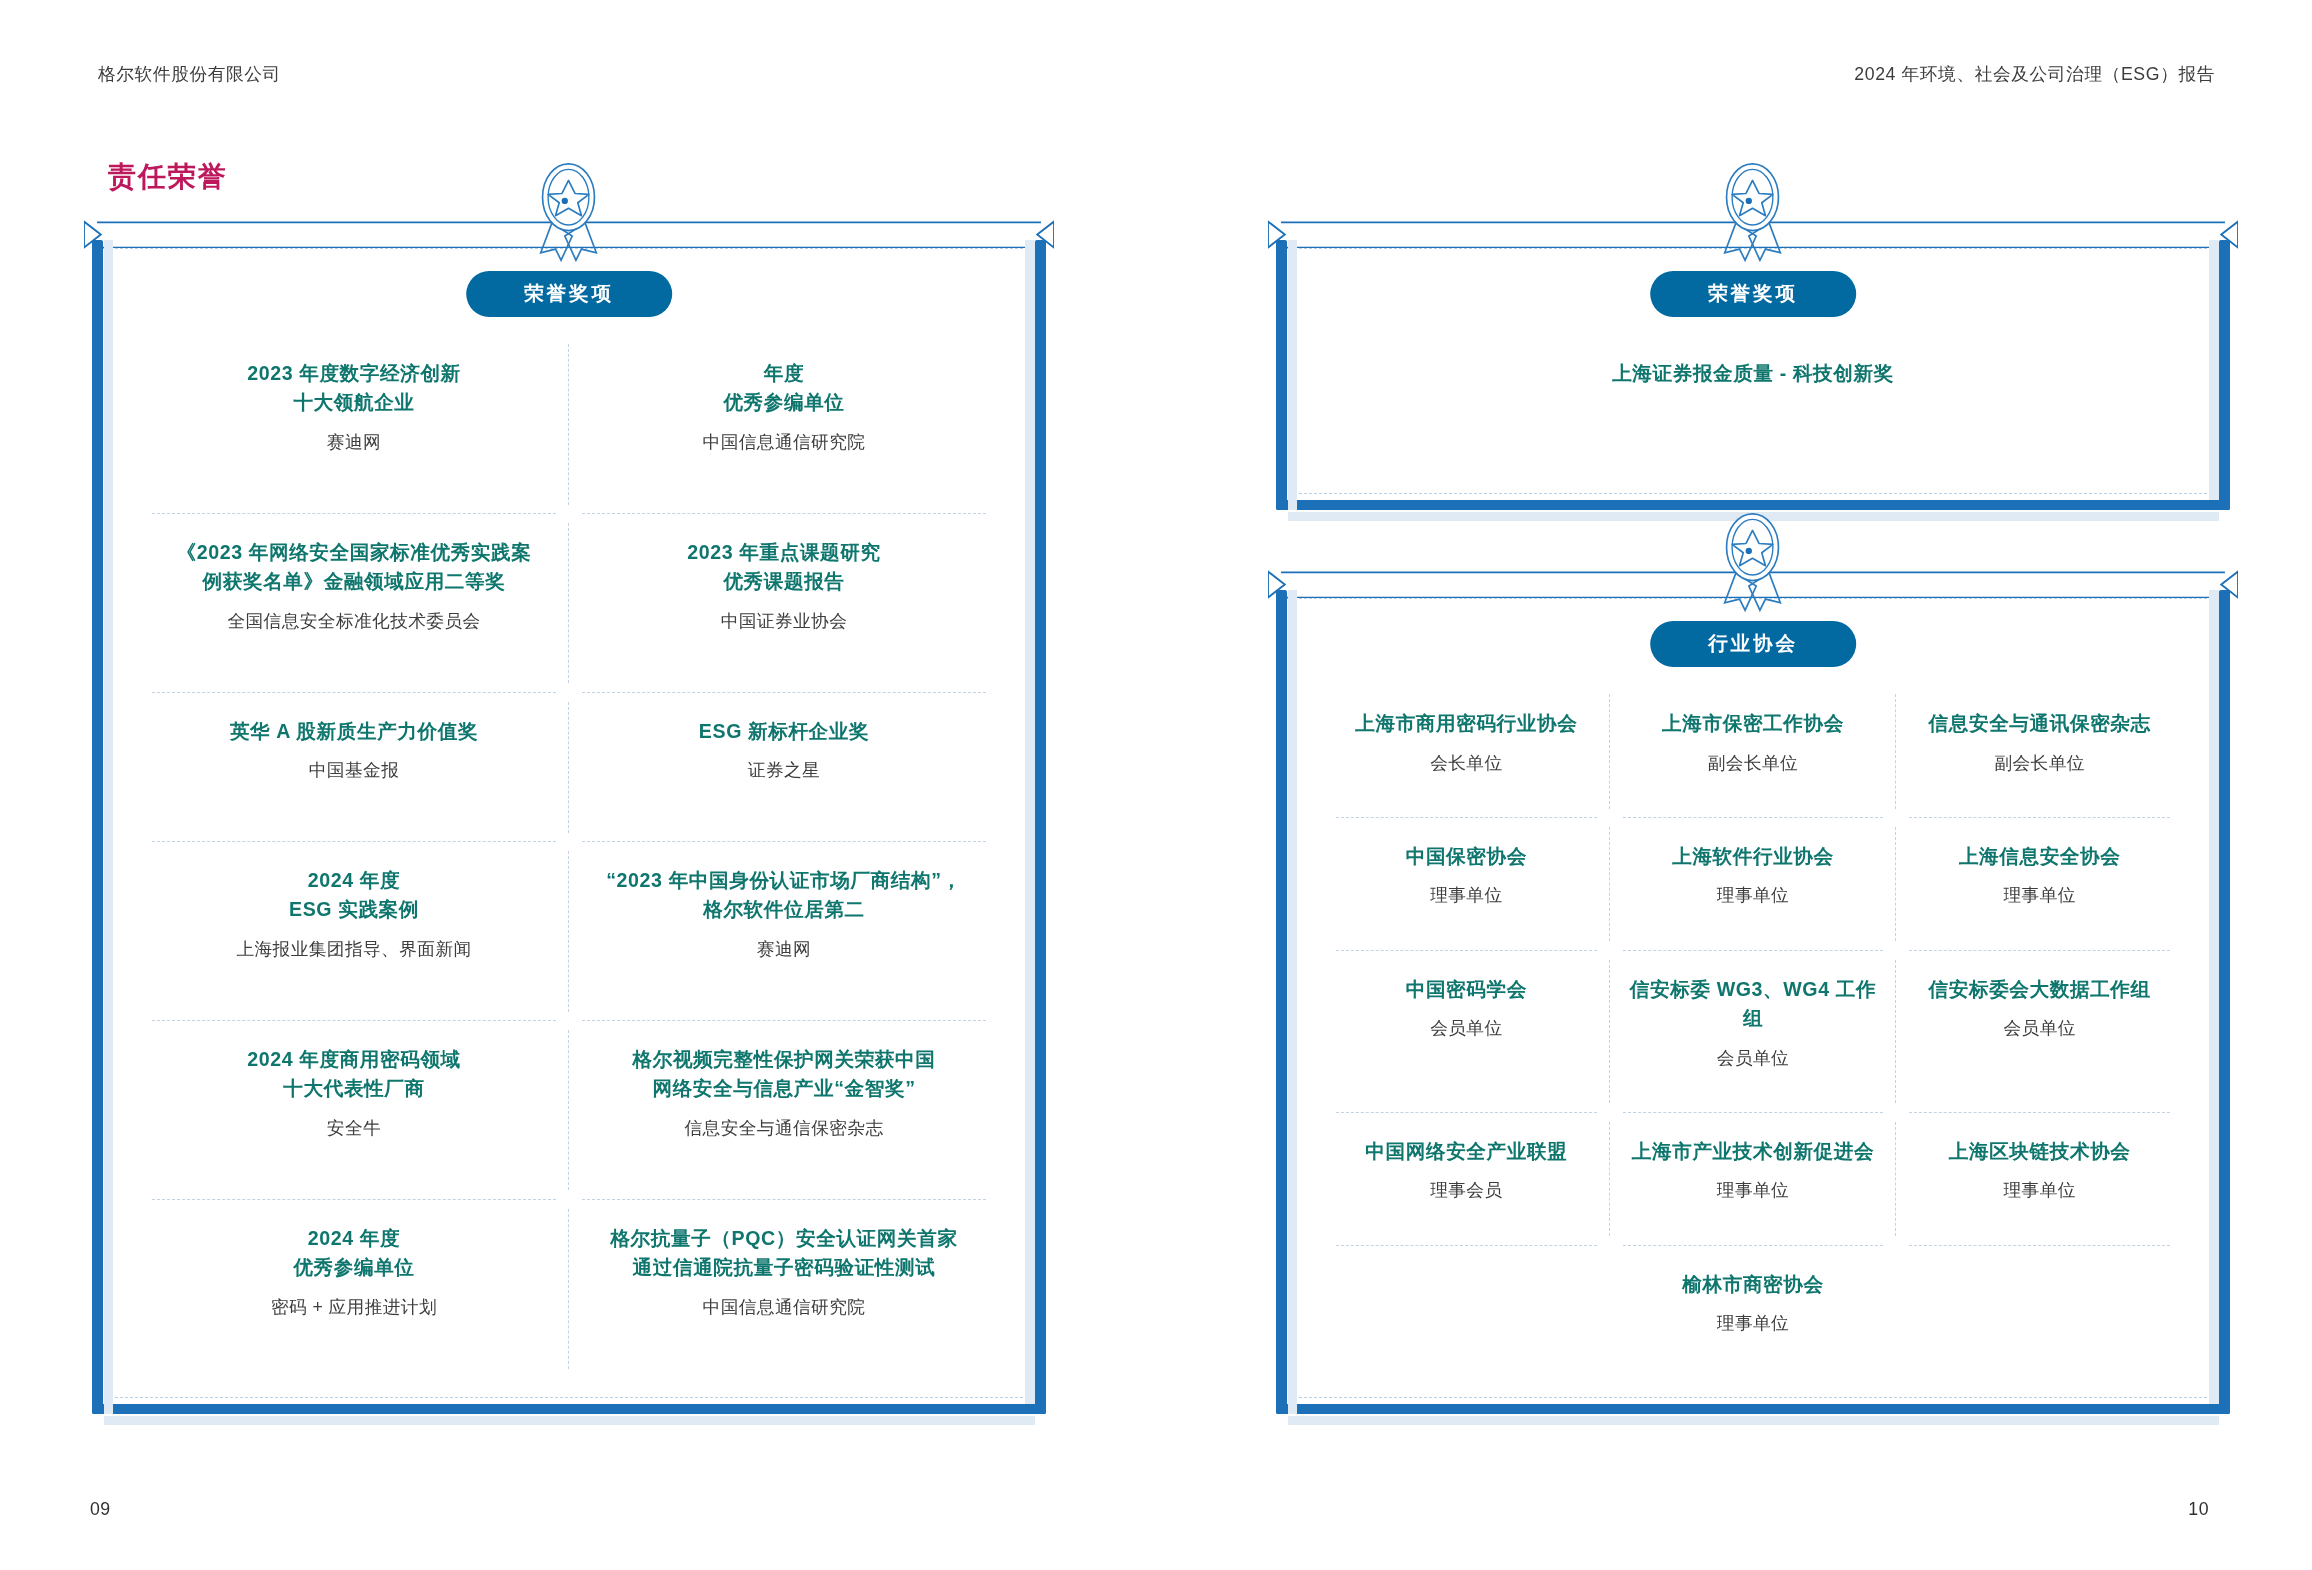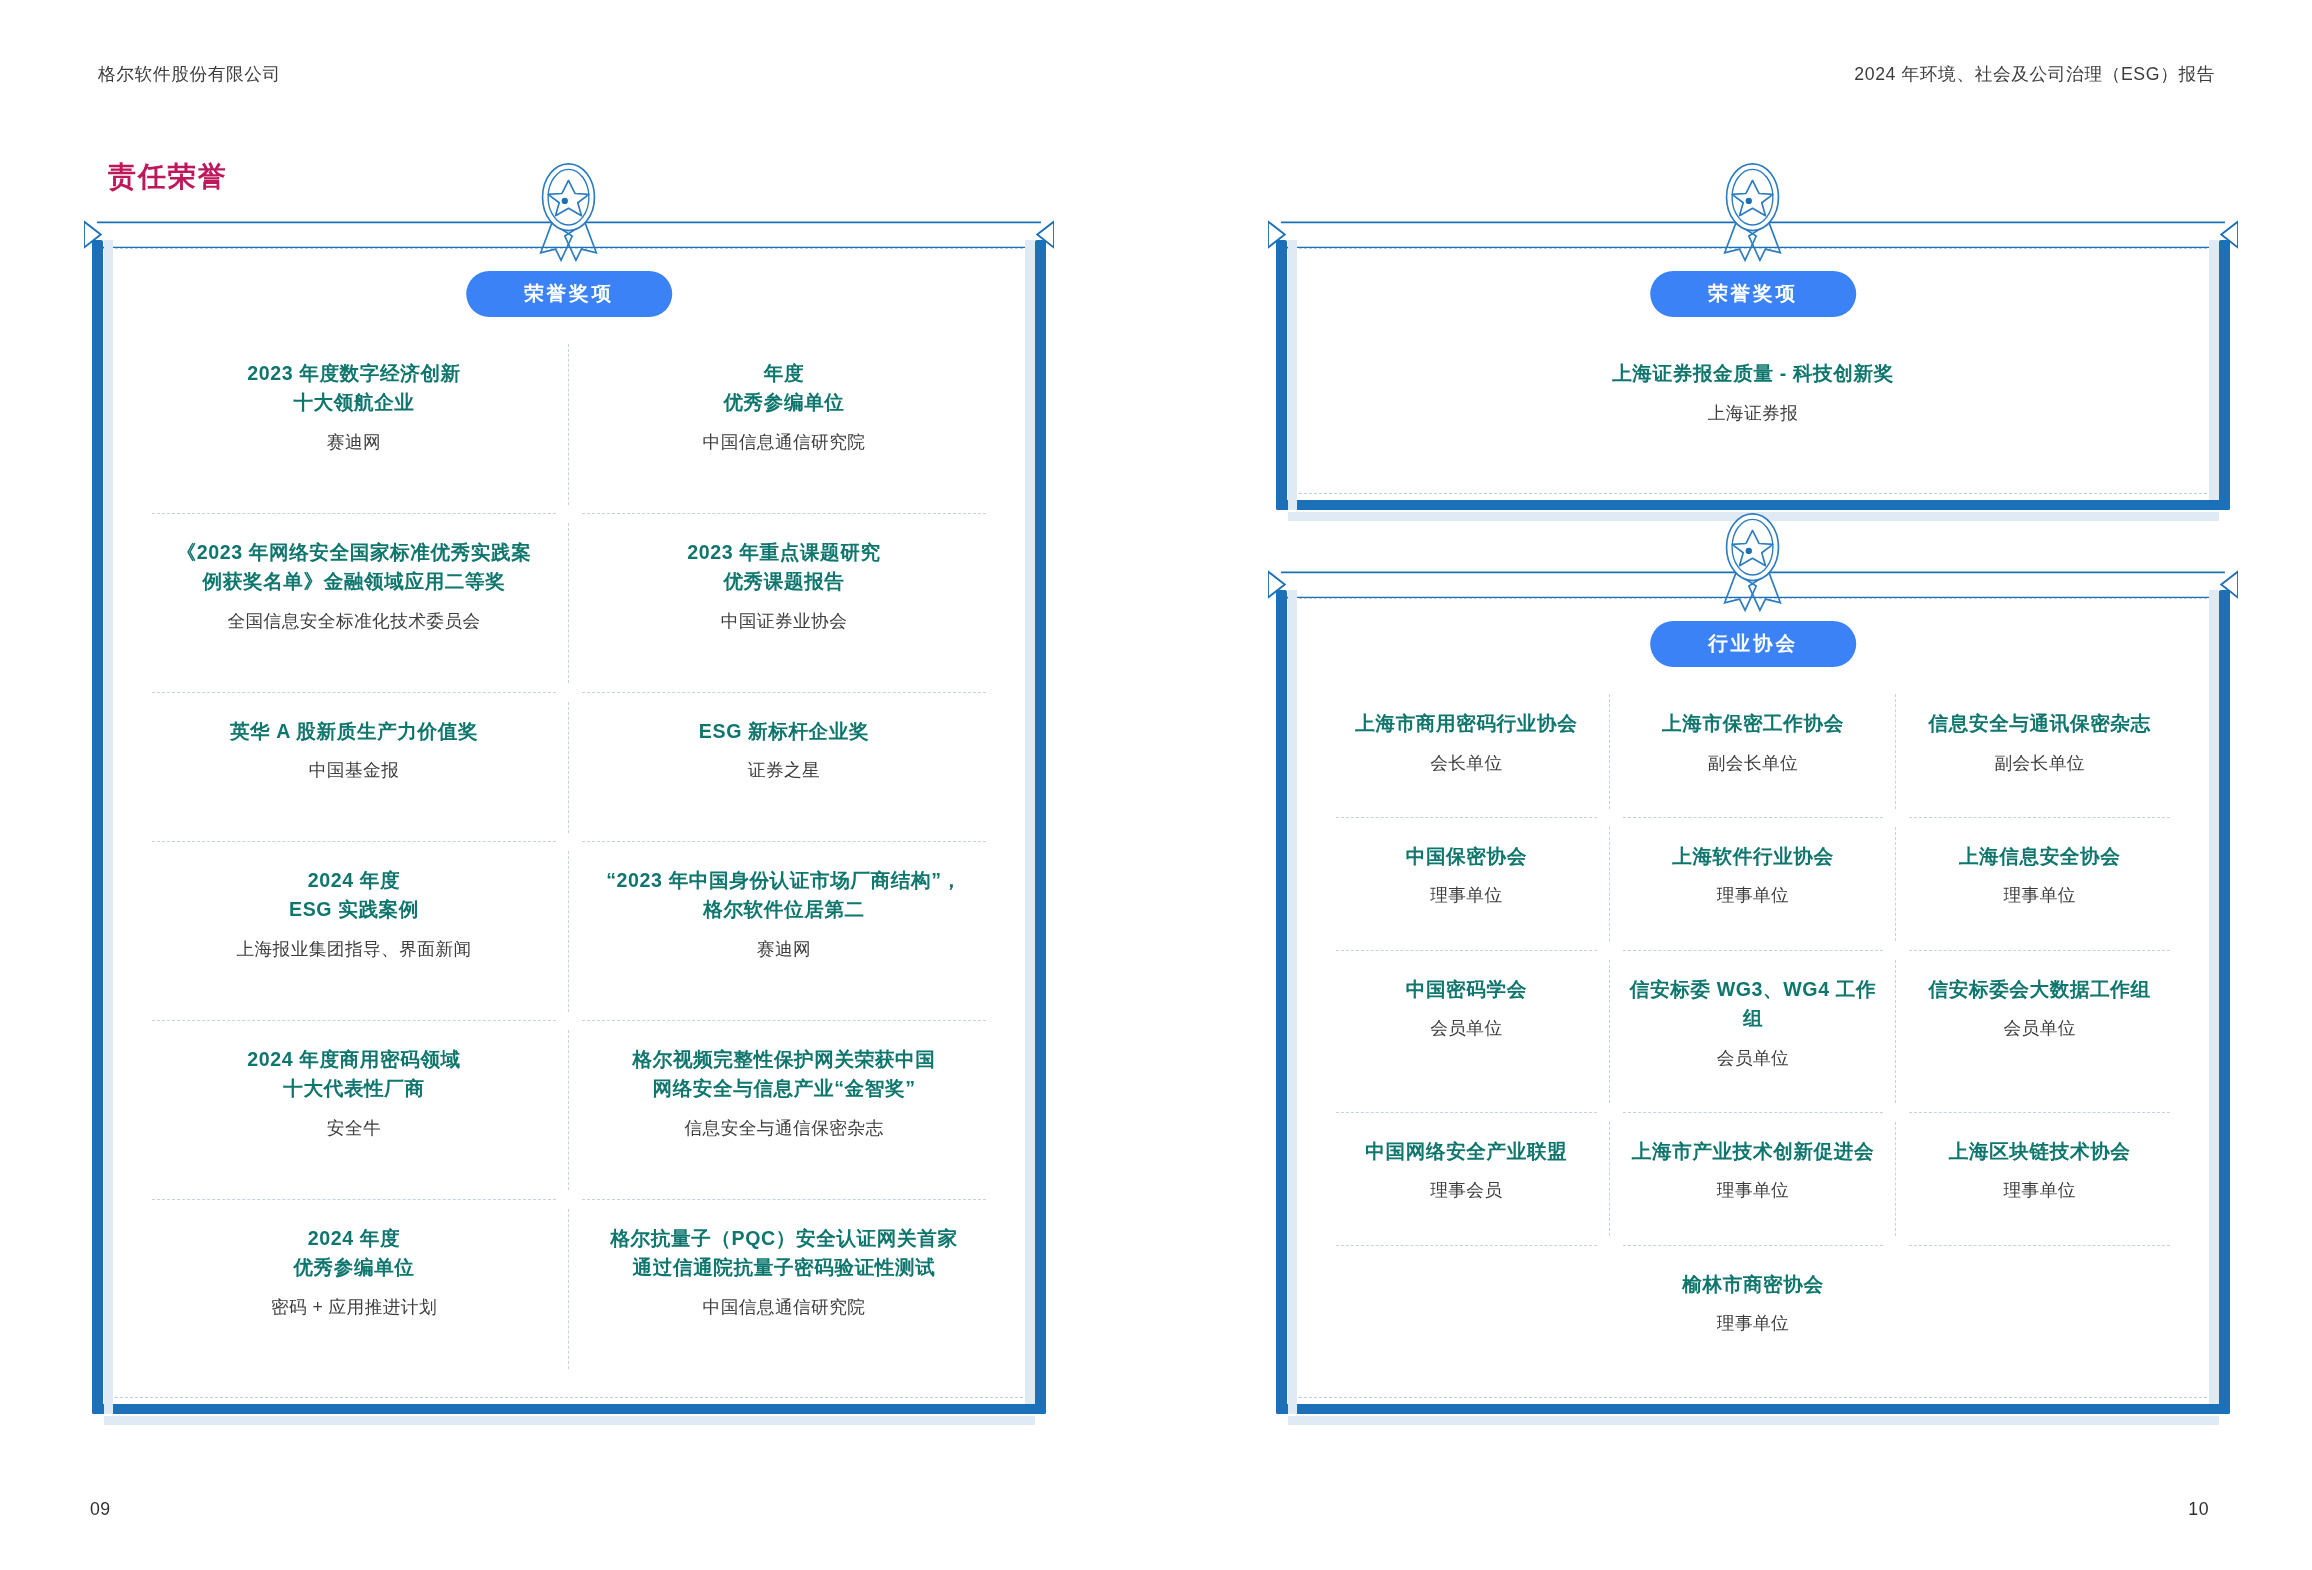--- a/index.html
+++ b/index.html
@@ -140,21 +140,21 @@
     margin-left: -45px;
     z-index: 5;
   }
   .medal svg { width: 100%; height: 100%; display: block; }
 
   
   .pill {
     position: absolute;
     left: 50%;
     transform: translateX(-50%);
-    background: #3b82f6;
+    background: #0369a1;
     color: #ffffff;
     font-size: 19.6px;
     font-weight: bold;
     letter-spacing: 2.8px;
     border-radius: 24px;
     padding: 8.4px 58px 10.3px;
     white-space: nowrap;
     z-index: 6;
     text-align: right;
   }
@@ -342,21 +342,20 @@
     <div class="panel-shadow-r"></div>
     <div class="panel-shadow-r2"></div>
     <div class="panel-bottom"></div>
     <div class="panel-bottom2"></div>
 
     <div class="pill" style="top:22.4px;">荣誉奖项</div>
 
     <div class="grid" id="grid-right-awards" style="top:86px; grid-template-columns:1fr;">
         <div class="cell">
           <div class="award-title">上海证券报金质量 - 科技创新奖</div>
-          <div class="award-src">上海证券报</div>
         </div>
       </div>
   </div>
 </div>
 
 <div class="card" id="card-right-assoc" style="left:1268px; top:564px; width:970px; height:862px;">
   <div class="ribbon">
     <svg viewBox="0 0 1040 60" preserveAspectRatio="none">
       <path d="M0 8 L18 22 L0 36 L0 8 Z" fill="none" stroke="#1b70b8" stroke-width="2"></path>
       <path d="M1040 8 L1022 22 L1040 36 L1040 8 Z" fill="none" stroke="#1b70b8" stroke-width="2"></path>

